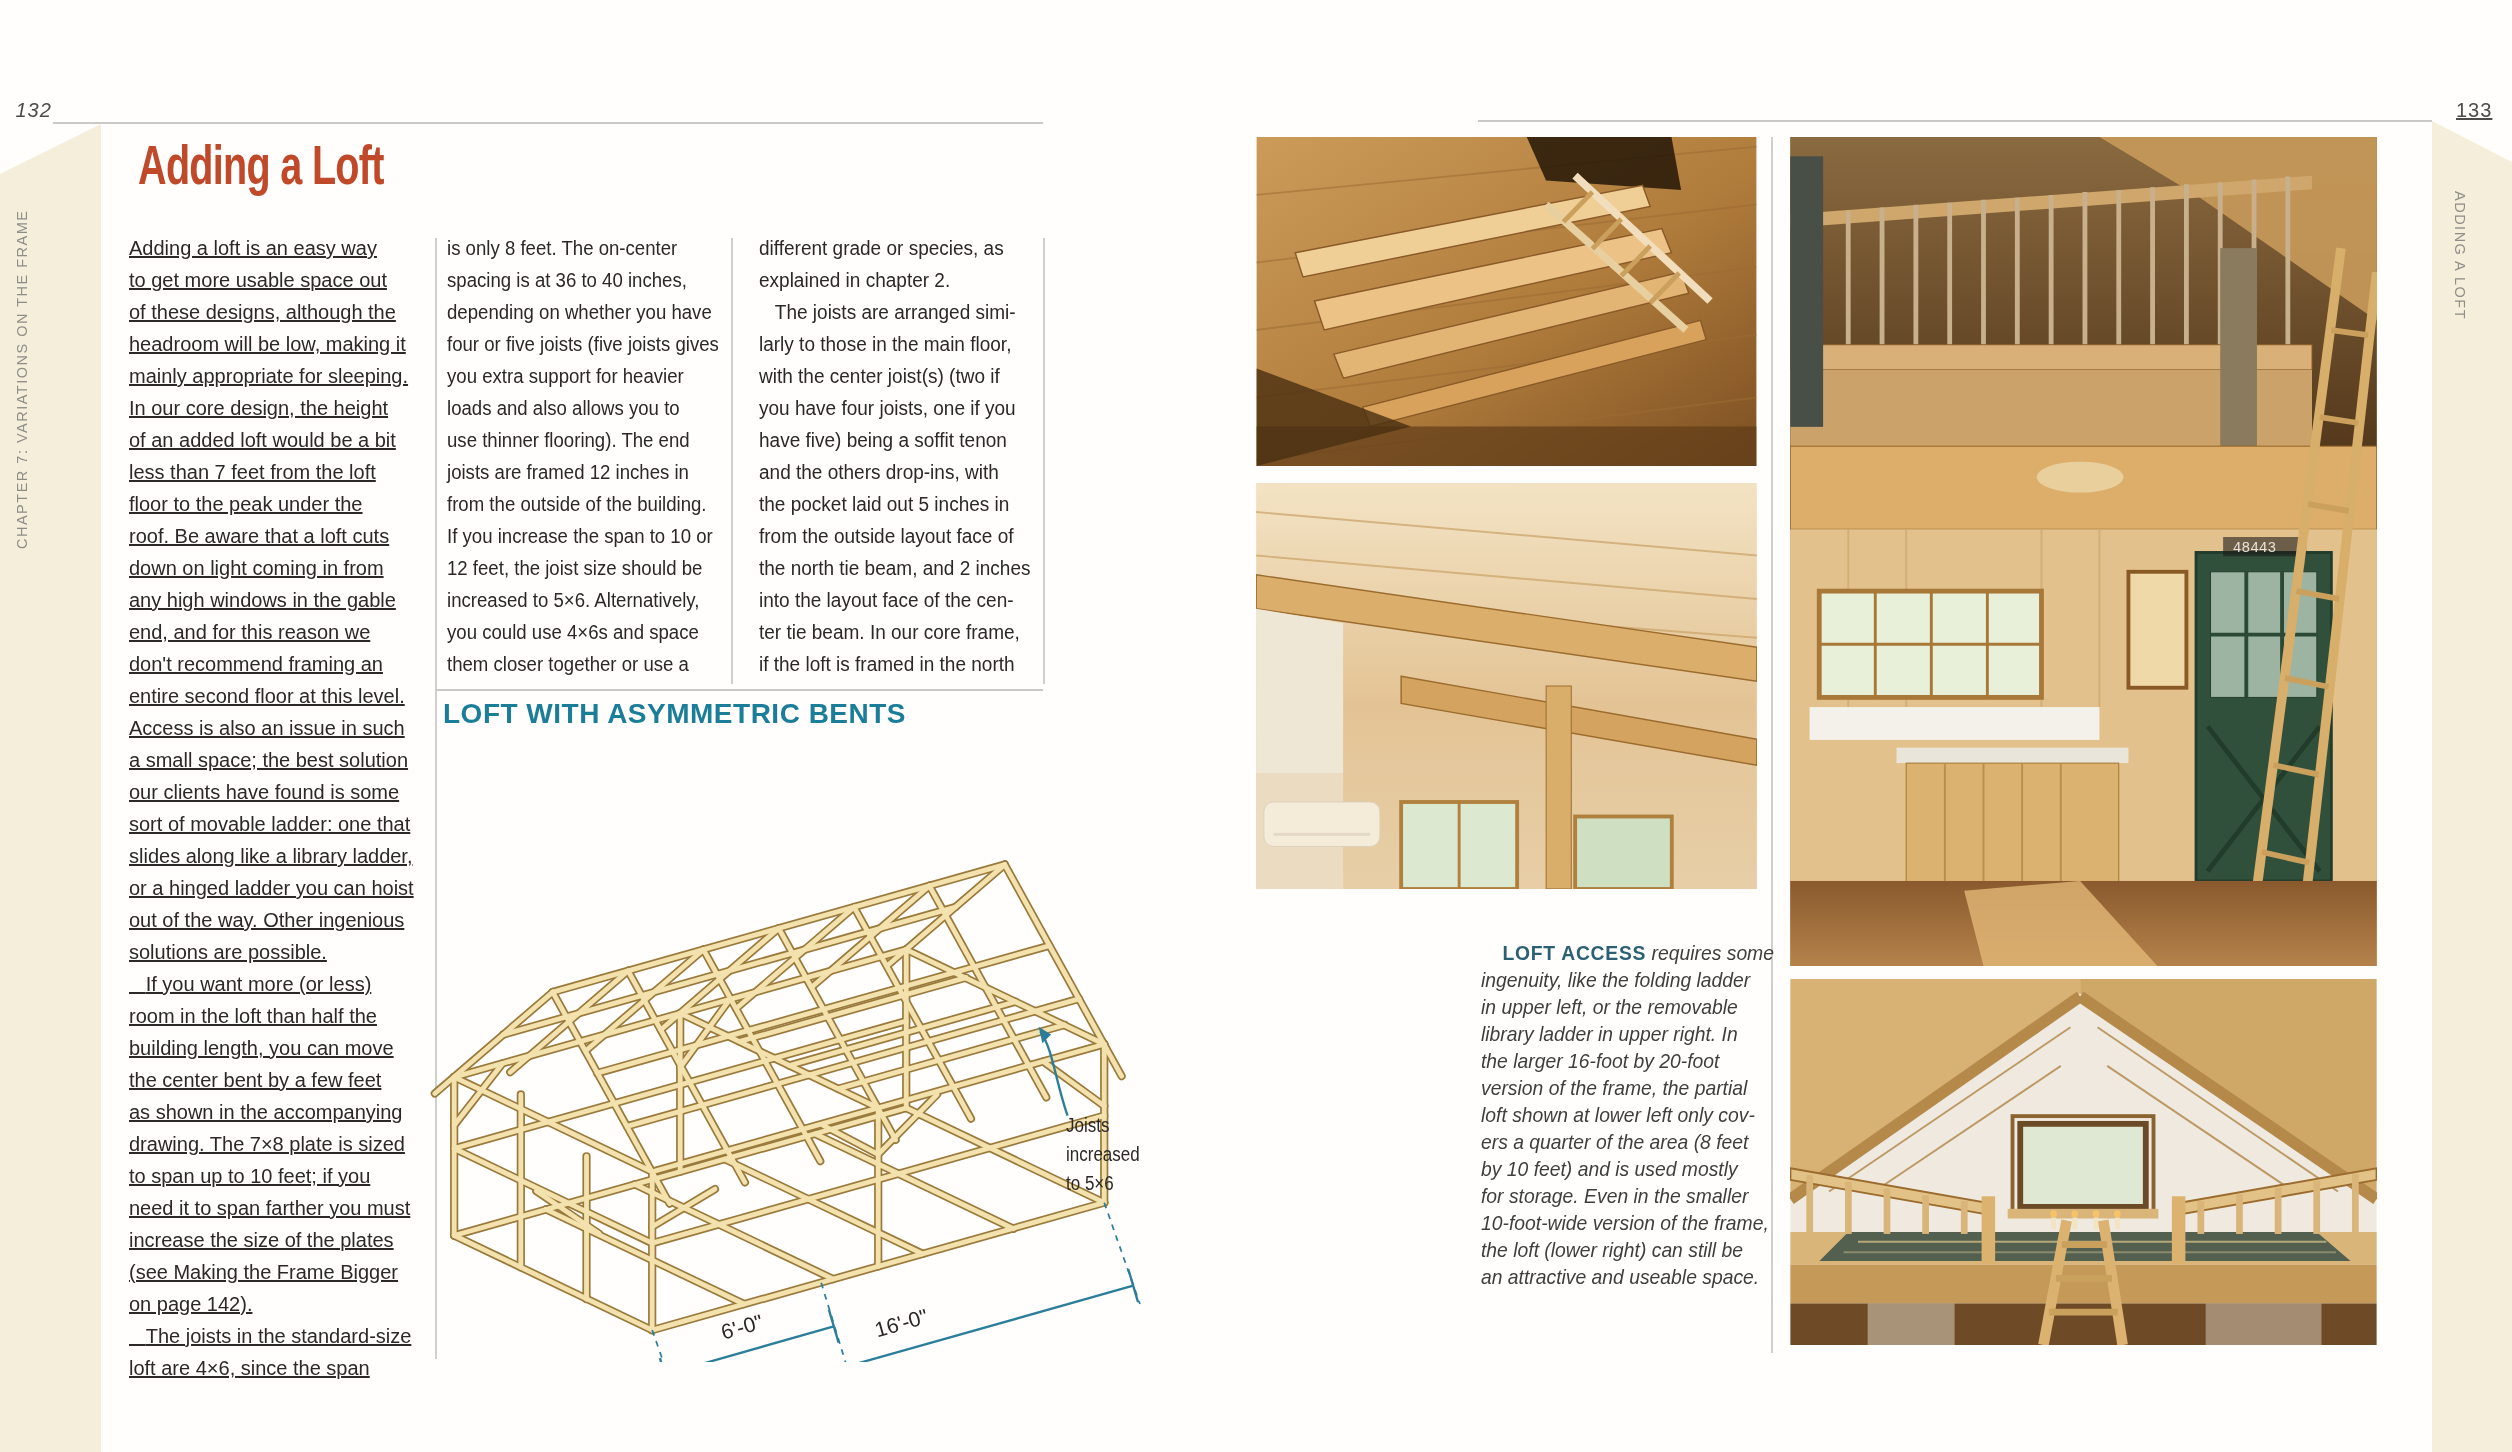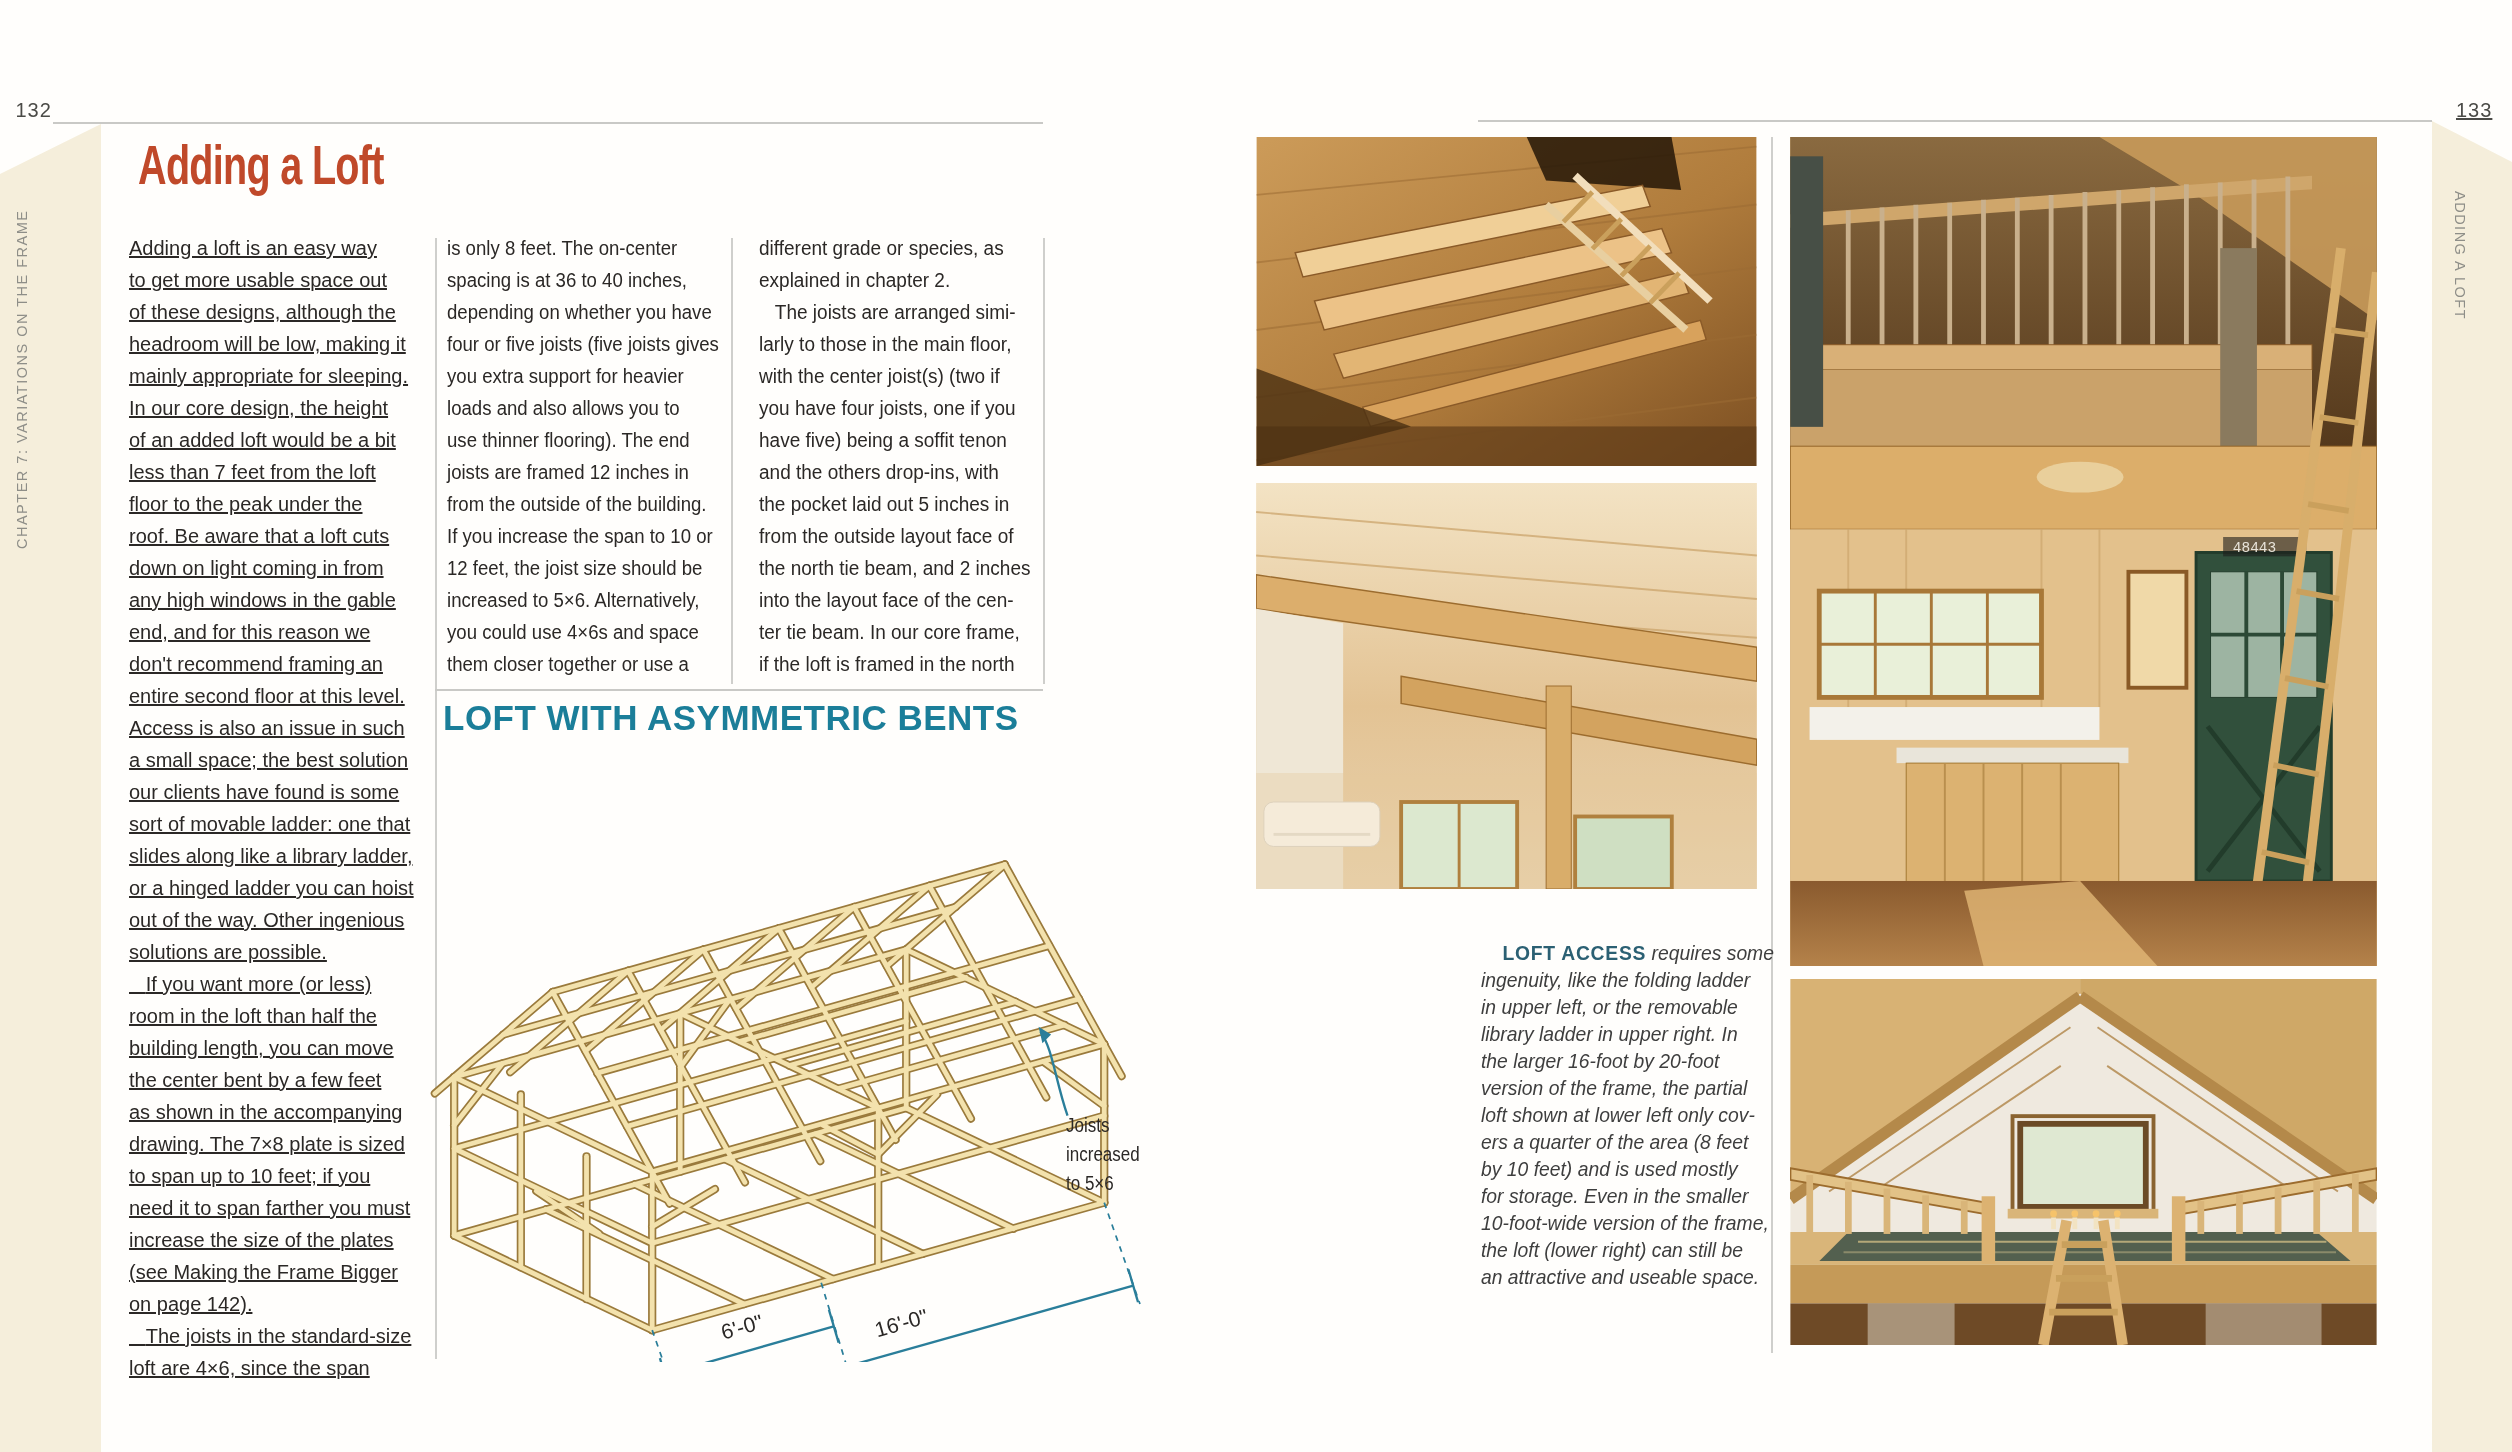--- a/index.html
+++ b/index.html
@@ -11,21 +11,21 @@
   .tabtext{font-size:14.5px;letter-spacing:1.5px;color:#8e8e88;}
   .vert-up{writing-mode:vertical-rl;transform:rotate(180deg);}
   .vert-down{writing-mode:vertical-rl;}
   .pageno{font-size:20px;color:#4b4b47;letter-spacing:1px;}
   
   .hrule{background:#c9c9c6;height:1.5px;}
   .vrule{background:#cfcfcc;width:1.5px;}
   
   #title{font-size:55px;font-weight:bold;color:#c0492a;letter-spacing:-1px;
          transform:scaleX(.72);transform-origin:0 0;white-space:nowrap;}
-  #fig-heading{font-size:35px;font-weight:bold;color:#1b7e99;letter-spacing:0.5px;white-space:nowrap;}
+  #fig-heading{font-size:28px;font-weight:bold;color:#1b7e99;letter-spacing:0.5px;white-space:nowrap;}
   
   .textcol{font-size:20px;line-height:32px;white-space:pre-wrap;transform-origin:0 0;}
   #col2{transform:scaleX(.93);} #col3{transform:scaleX(.95);}
   
   #caption{font-size:21px;line-height:27px;font-style:italic;color:#3e3e3e;
            white-space:pre-wrap;transform:scaleX(.92);transform-origin:0 0;width:329px;}
   #caption .lead{font-style:normal;font-weight:bold;color:#2b6073;letter-spacing:0.8px;}
   
   .frm-out{stroke:#9a7a3c;stroke-width:8.5;stroke-linecap:round;fill:none;}
   .frm-in{stroke:#f3e2ad;stroke-width:5;stroke-linecap:round;fill:none;}
@@ -36,21 +36,21 @@
            transform:scaleX(.85);transform-origin:0 0;width:116px;}
   svg{display:block;}
 </style>
 </head>
 <body>
 
 <div id="spread">
 
   <div class="abs tab" style="left:0;top:0;width:101px;height:1452px;clip-path:polygon(0px 174px,101px 124px,101px 1452px,0px 1452px);"></div>
   <div class="abs tabtext vert-up" style="left:13.5px;top:182px;height:367px;">CHAPTER 7: VARIATIONS ON THE FRAME</div>
-  <div class="abs pageno" style="left:15.5px;top:99px;">132</div>
+  <div class="abs pageno" style="left:15.5px;top:99px;font-style:italic;">132</div>
 
   <div class="abs tab" style="left:2432px;top:0;width:80px;height:1452px;clip-path:polygon(0px 121px,80px 162px,80px 1452px,0px 1452px);"></div>
   <div class="abs tabtext vert-down" style="left:2452px;top:191px;height:135px;">ADDING A LOFT</div>
   <div class="abs pageno" style="left:2456px;top:99px;text-decoration:underline;">133</div>
 
   <div class="abs hrule" style="left:53px;top:122px;width:990px;"></div>
   <div class="abs hrule" style="left:1478px;top:120px;width:954px;"></div>
 
   <div class="abs" id="title" style="left:138px;top:133px;">Adding a Loft</div>
 

